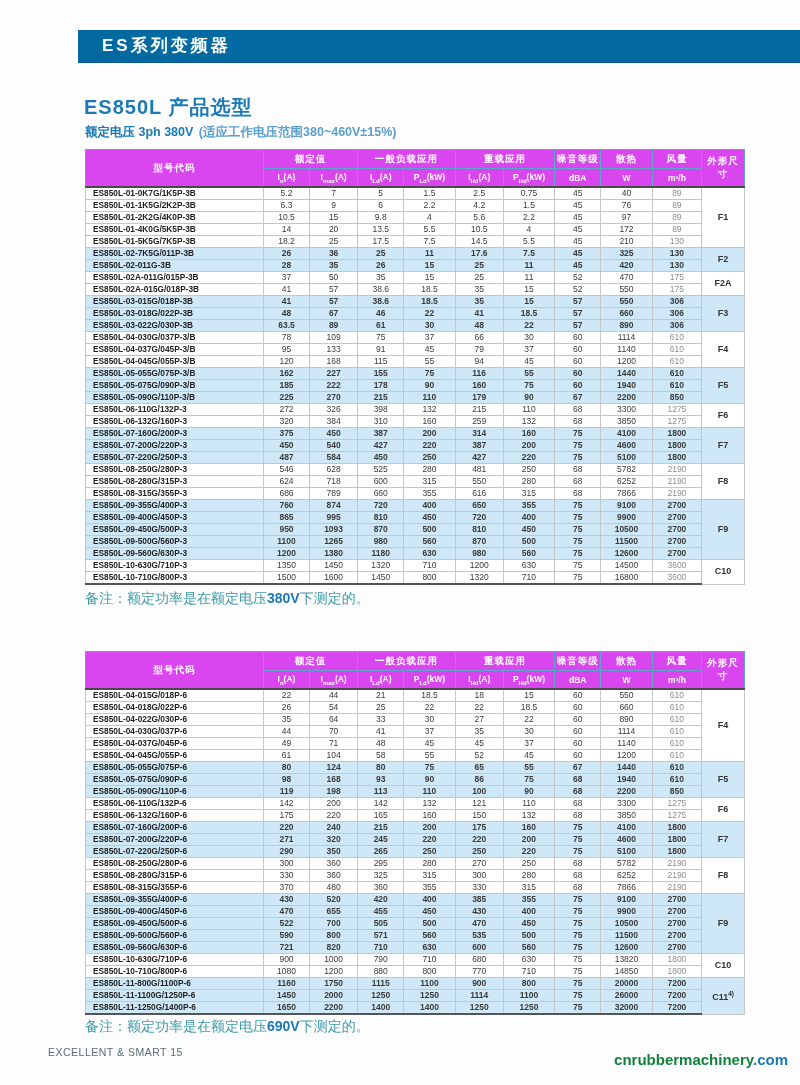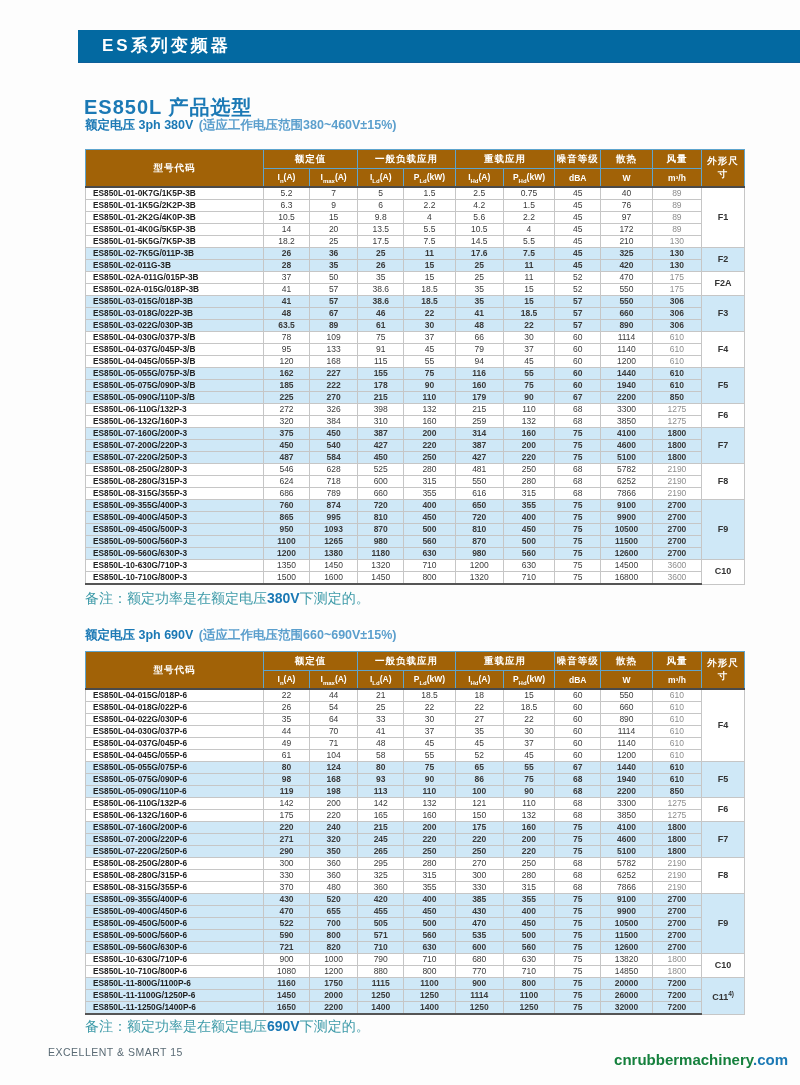--- a/index.html
+++ b/index.html
@@ -6,24 +6,24 @@
   .page{position:relative;width:800px;height:1085px;background:#fdfdfd;overflow:hidden;
         font-family:"Liberation Sans","DejaVu Sans",sans-serif;}
   .banner{position:absolute;left:78px;right:0;top:30px;height:32px;background:#0369a1;
           border-bottom:1px solid #0e5f99;}
   .banner span{display:inline-block;padding-left:24px;line-height:32px;color:#fff;
           font-size:17px;font-weight:bold;letter-spacing:3px;}
   .page-title{position:absolute;left:84px;top:94px;margin:0;font-size:20px;color:#1b79b5;
           font-weight:bold;letter-spacing:1px;}
   .subtitle{position:absolute;left:85px;font-size:12.5px;font-weight:bold;color:#1b79b5;white-space:nowrap;}
   .subtitle .sub-paren{color:#5b9fcd;font-weight:bold;margin-left:2px;}
-  .s1{top:117px;} .s2{top:627px;}
+  .s1{top:124px;} .s2{top:627px;}
   .data-table{position:absolute;left:85px;width:660px;border-collapse:collapse;table-layout:fixed;}
   .t1{top:149px;} .t2{top:651px;}
-  thead th{background:#a16207;color:#fff;border:1px solid #5ea4cd;padding:0;font-weight:bold;}
+  thead th{background:#d946ef;color:#fff;border:1px solid #5ea4cd;padding:0;font-weight:bold;}
   .th-top{font-size:9.5px;height:18px;letter-spacing:1px;}
   .th-unit{font-size:8.5px;height:17px;letter-spacing:0;}
   .th-unit sub{font-size:6px;}
   tbody td{border:1px solid #c6c6c6;font-size:8.5px;height:11px;line-height:11px;text-align:center;
           color:#3a3a3a;padding:0;overflow:hidden;white-space:nowrap;background:#fff;}
   tbody tr:first-child td{border-top:2px solid #4a4a4a;margin-left:32px;}
   tbody tr:last-child td{border-bottom:2px solid #555;}
   tr.group-start td{border-top:1px solid #8f8f8f;}
   .td-model{text-align:left;padding-left:7px;font-weight:bold;color:#222;font-size:8.3px;}
   tr.shaded td{background:#cfe8f7;font-weight:bold;}
@@ -497,24 +497,20 @@
           <td>710</td>
           <td>75</td>
           <td>16800</td>
           <td>3600</td>
         </tr>
       </tbody>
     </table>
 
   <div class="note n1"><span class="note-text">备注：额定功率是在额定电压</span><span class="note-voltage">380V</span><span class="note-text">下测定的。</span></div>
 
-  <div class="subtitle s2">
-    <span class="sub-main">额定电压 3ph 690V</span>
-    <span class="sub-paren">(适应工作电压范围660~690V±15%)</span>
-  </div>
 
   <table class="data-table t2" data-table="1">
       <colgroup>
         <col style="width: 27%;">
         <col style="width: 7%;">
         <col style="width: 7.3%;">
         <col style="width: 7%;">
         <col style="width: 7.8%;">
         <col style="width: 7.3%;">
         <col style="width: 7.8%;">

